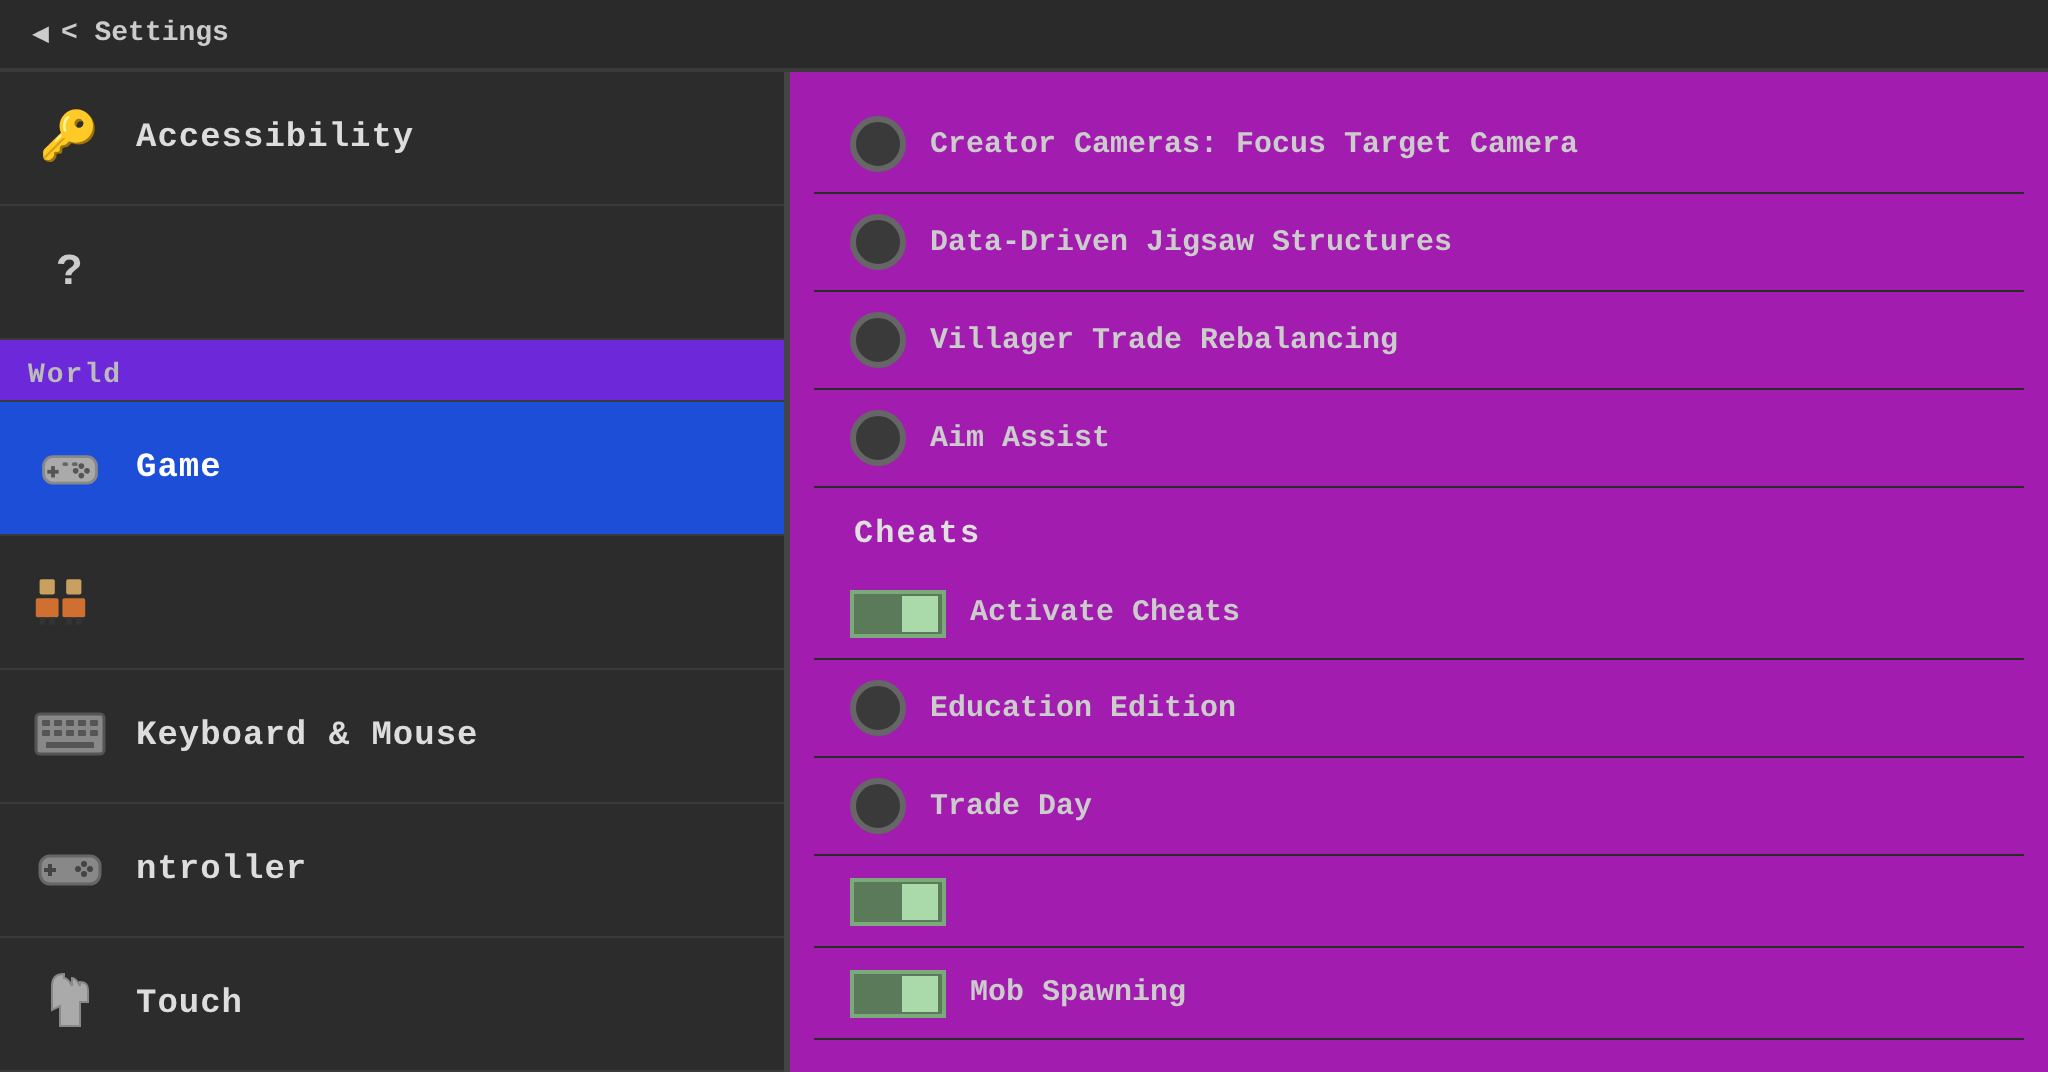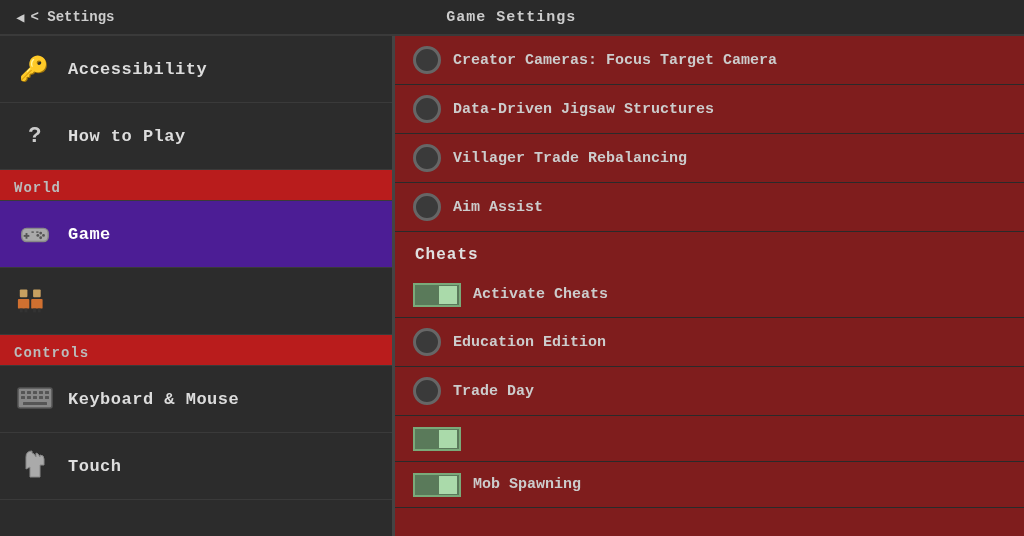--- a/index.html
+++ b/index.html
@@ -67,32 +67,32 @@
       cursor: pointer;
       color: #ddd;
       font-size: 17px;
       font-weight: bold;
       letter-spacing: 0.5px;
       gap: 14px;
       background: #2c2c2c;
     }
 
     .sidebar-item.active {
-      background: #4c1d95;
+      background: #1d4ed8;
       color: #fff;
       text-align: right;
     }
 
     .sidebar-section-label {
       padding: 10px 14px 4px 14px;
       color: #bbb;
       font-size: 14px;
       font-weight: bold;
       letter-spacing: 1px;
-      background: #b91c1c;
+      background: #6d28d9;
       border-bottom: 1px solid #3a3a3a;
     }
 
     .icon-box {
       width: 38px;
       height: 38px;
       display: flex;
       align-items: center;
       justify-content: center;
       flex-shrink: 0;
@@ -107,23 +107,23 @@
 
     
     .gamepad-svg {
       width: 34px;
       height: 34px;
     }
 
     
     .content-panel {
       flex: 1;
-      background: #7f1d1d;
+      background: #a21caf;
       overflow-y: auto;
-      padding: 0;
+      padding: 12px;
       position: relative;
     }
 
     .content-panel::-webkit-scrollbar {
       width: 12px;
       background: #2a2a2a;
     }
     .content-panel::-webkit-scrollbar-thumb {
       background: #555;
       border: 2px solid #333;
@@ -189,40 +189,38 @@
 
   </style>
 </head>
 <body>
 
 <div class="header">
   <div class="header-back">
     <span>◀</span>
     <span>&lt; Settings</span>
   </div>
-  <div class="header-title">Game Settings</div>
   <div style="width:100px;"></div>
 </div>
 
 <div class="main-container">
 
   <div class="sidebar">
 
     <div class="sidebar-item">
       <div class="icon-box">
         <span class="pixel-key" style="color:#d4a017;">🔑</span>
       </div>
       <span>Accessibility</span>
     </div>
 
     <div class="sidebar-item">
       <div class="icon-box">
         <span class="qmark-icon" style="color:#ccc;font-size:22px;font-weight:bold;">?</span>
       </div>
-      <span>How to Play</span>
     </div>
 
     <div class="sidebar-section-label">World</div>
 
     <div class="sidebar-item active">
       <div class="icon-box">
         <svg class="gamepad-svg" viewBox="0 0 36 24" fill="#ccc" xmlns="http://www.w3.org/2000/svg">
           <rect x="4" y="6" width="28" height="14" rx="5" fill="#aaa" stroke="#888" stroke-width="1.5"></rect>
           <rect x="8" y="11" width="2" height="6" fill="#555"></rect>
           <rect x="6" y="13" width="6" height="2" fill="#555"></rect>
@@ -246,21 +244,20 @@
           <rect x="4" y="22" width="3" height="4" fill="#333"></rect>
           <rect x="9" y="22" width="3" height="4" fill="#333"></rect>
           <rect x="18" y="2" width="8" height="8" rx="1" fill="#c8a060"></rect>
           <rect x="16" y="12" width="12" height="10" rx="1" fill="#d07030"></rect>
           <rect x="18" y="22" width="3" height="4" fill="#333"></rect>
           <rect x="23" y="22" width="3" height="4" fill="#333"></rect>
         </svg>
       </div>
     </div>
 
-    <div class="sidebar-section-label">Controls</div>
 
     <div class="sidebar-item">
       <div class="icon-box">
         <svg width="36" height="26" viewBox="0 0 36 26" fill="none" xmlns="http://www.w3.org/2000/svg">
           <rect x="1" y="2" width="34" height="20" rx="2" fill="#888" stroke="#555" stroke-width="1.5"></rect>
           <rect x="4" y="5" width="4" height="3" rx="0.5" fill="#555"></rect>
           <rect x="10" y="5" width="4" height="3" rx="0.5" fill="#555"></rect>
           <rect x="16" y="5" width="4" height="3" rx="0.5" fill="#555"></rect>
           <rect x="22" y="5" width="4" height="3" rx="0.5" fill="#555"></rect>
           <rect x="28" y="5" width="4" height="3" rx="0.5" fill="#555"></rect>
@@ -268,20 +265,34 @@
           <rect x="10" y="10" width="4" height="3" rx="0.5" fill="#555"></rect>
           <rect x="16" y="10" width="4" height="3" rx="0.5" fill="#555"></rect>
           <rect x="22" y="10" width="4" height="3" rx="0.5" fill="#555"></rect>
           <rect x="28" y="10" width="4" height="3" rx="0.5" fill="#555"></rect>
           <rect x="6" y="16" width="24" height="3" rx="0.5" fill="#555"></rect>
         </svg>
       </div>
       <span>Keyboard &amp; Mouse</span>
     </div>
 
+    <div class="sidebar-item">
+      <div class="icon-box">
+        <svg width="36" height="26" viewBox="0 0 36 26" fill="none" xmlns="http://www.w3.org/2000/svg">
+          <rect x="3" y="6" width="30" height="14" rx="5" fill="#888" stroke="#666" stroke-width="1.5"></rect>
+          <rect x="7" y="10" width="2" height="6" fill="#444"></rect>
+          <rect x="5" y="12" width="6" height="2" fill="#444"></rect>
+          <circle cx="25" cy="10" r="1.5" fill="#444"></circle>
+          <circle cx="28" cy="12.5" r="1.5" fill="#444"></circle>
+          <circle cx="25" cy="15" r="1.5" fill="#444"></circle>
+          <circle cx="22" cy="12.5" r="1.5" fill="#444"></circle>
+        </svg>
+      </div>
+      <span>ntroller</span>
+    </div>
 
     <div class="sidebar-item">
       <div class="icon-box">
         <svg width="30" height="34" viewBox="0 0 30 34" fill="none" xmlns="http://www.w3.org/2000/svg">
           <path d="M12 2 Q6 2 6 8 L6 20 L10 18 L10 28 L20 28 L20 16 L24 16 L24 10 Q24 6 20 6 L20 8 Q18 4 16 4 L16 8 Q14 4 12 4 Z" fill="#aaa" stroke="#888" stroke-width="1"></path>
         </svg>
       </div>
       <span>Touch</span>
     </div>
 

